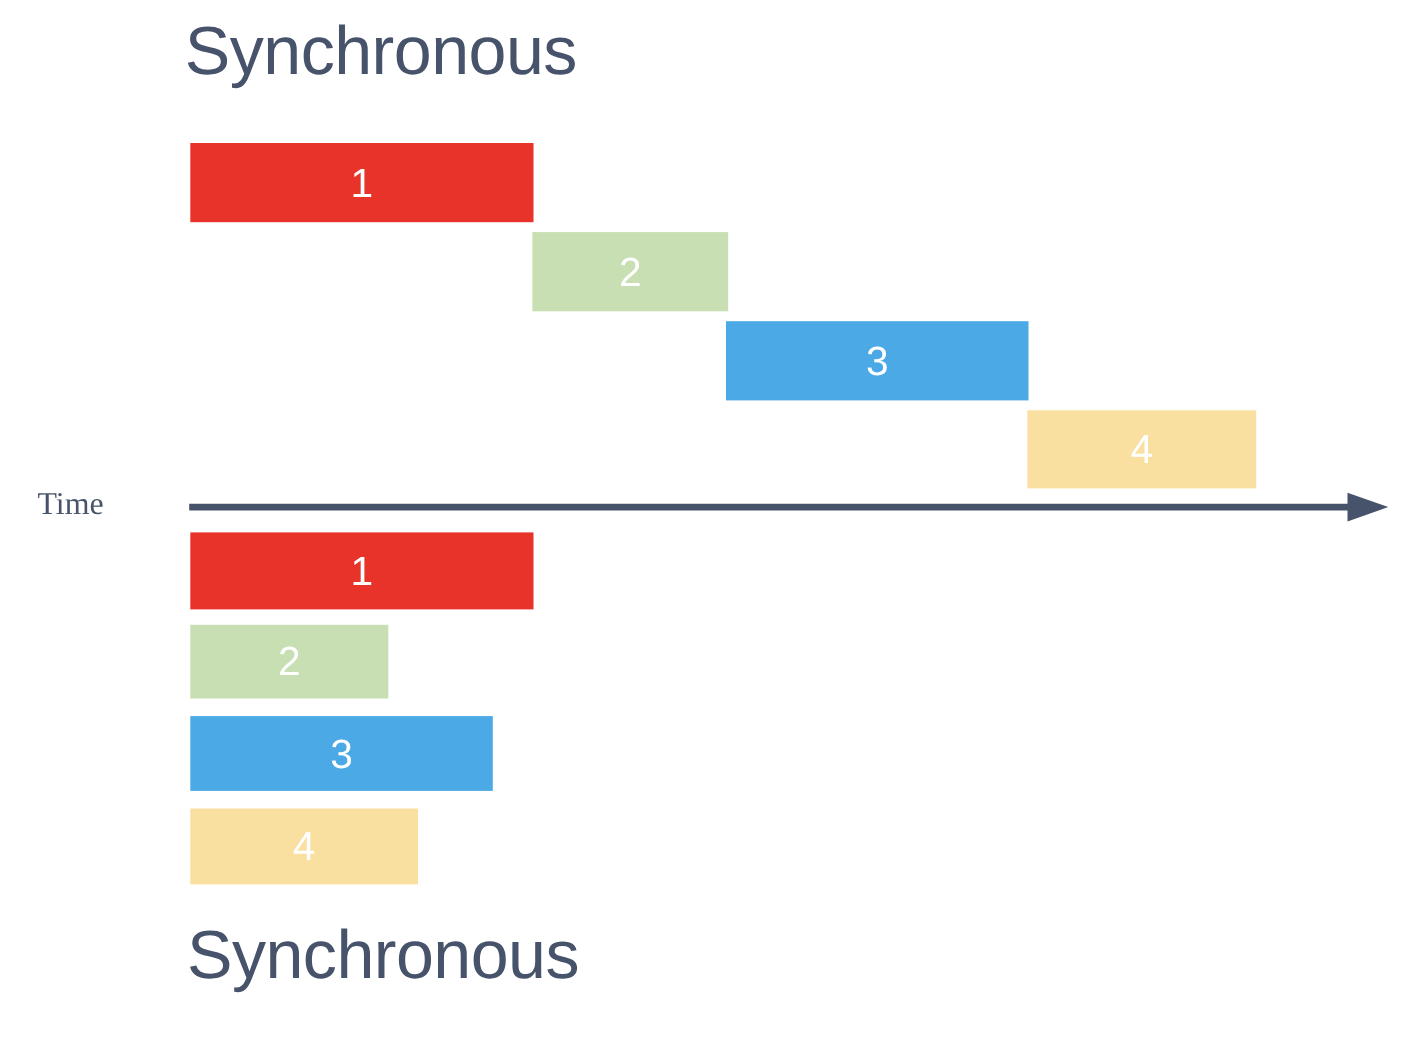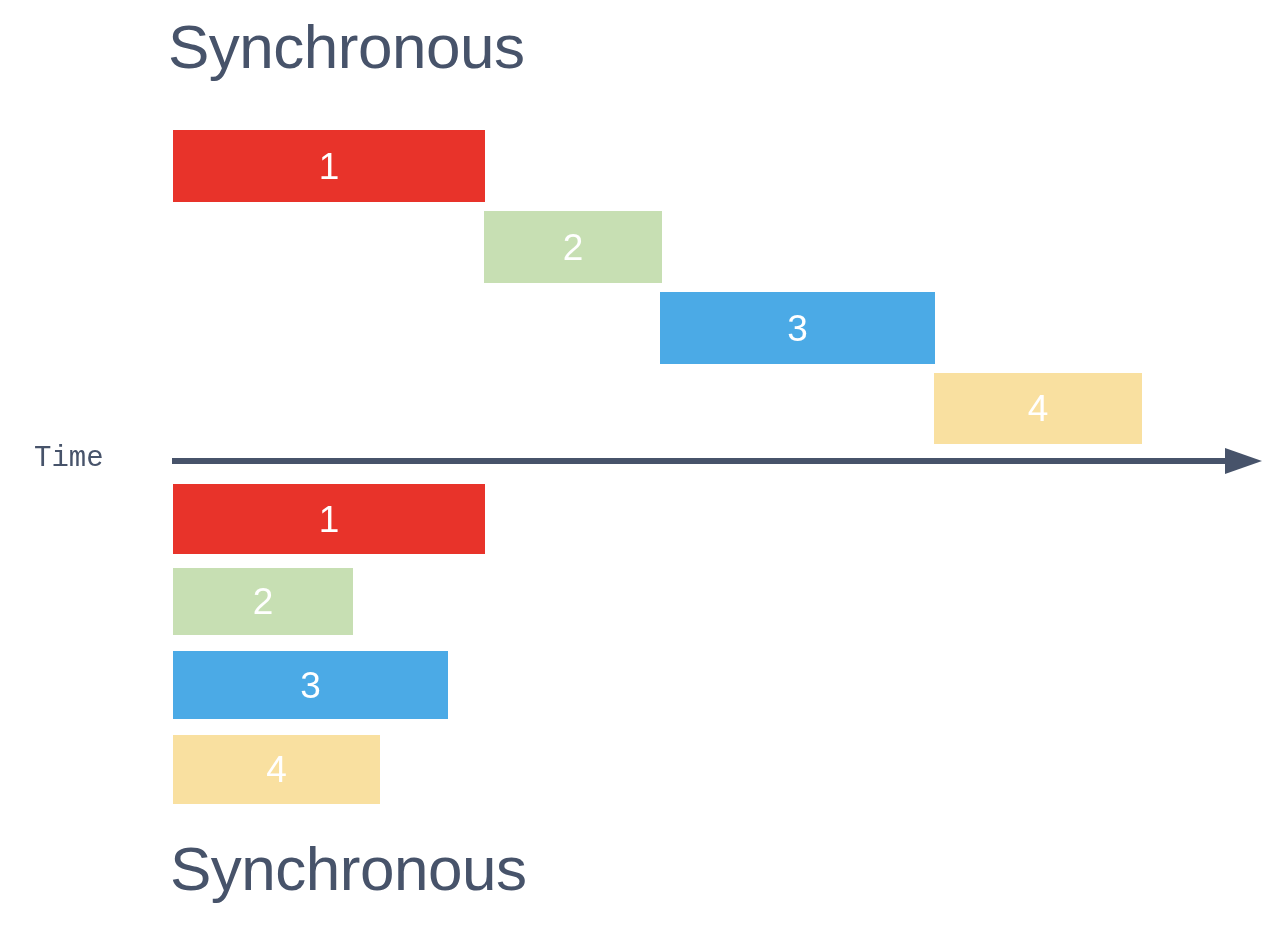--- a/index.html
+++ b/index.html
@@ -31,21 +31,21 @@
     line-height: 1;
   }
   #title-sync  { left: 168px; top: 16px; }
   #title-async { left: 170px; top: 838px; }
 
   
   .time-label {
     position: absolute;
     left: 34px;
     top: 444px;
-    font-family: Liberation Mono, monospace;
+    font-family: Liberation Serif, serif;
     font-size: 29px;
     font-weight: 400;
     color: #47536a;
     white-space: nowrap;
     line-height: 1;
   }
   .axis-arrow {
     position: absolute;
     left: 170px;
     top: 440px;

